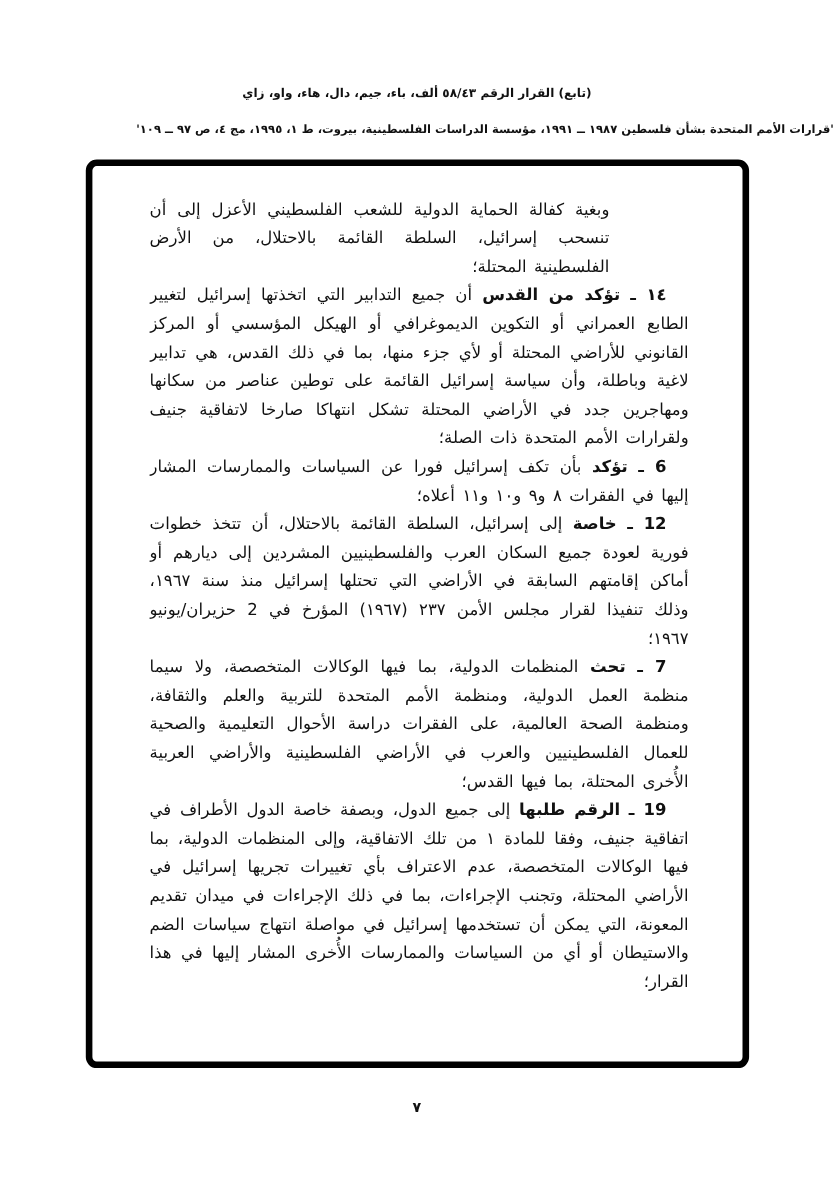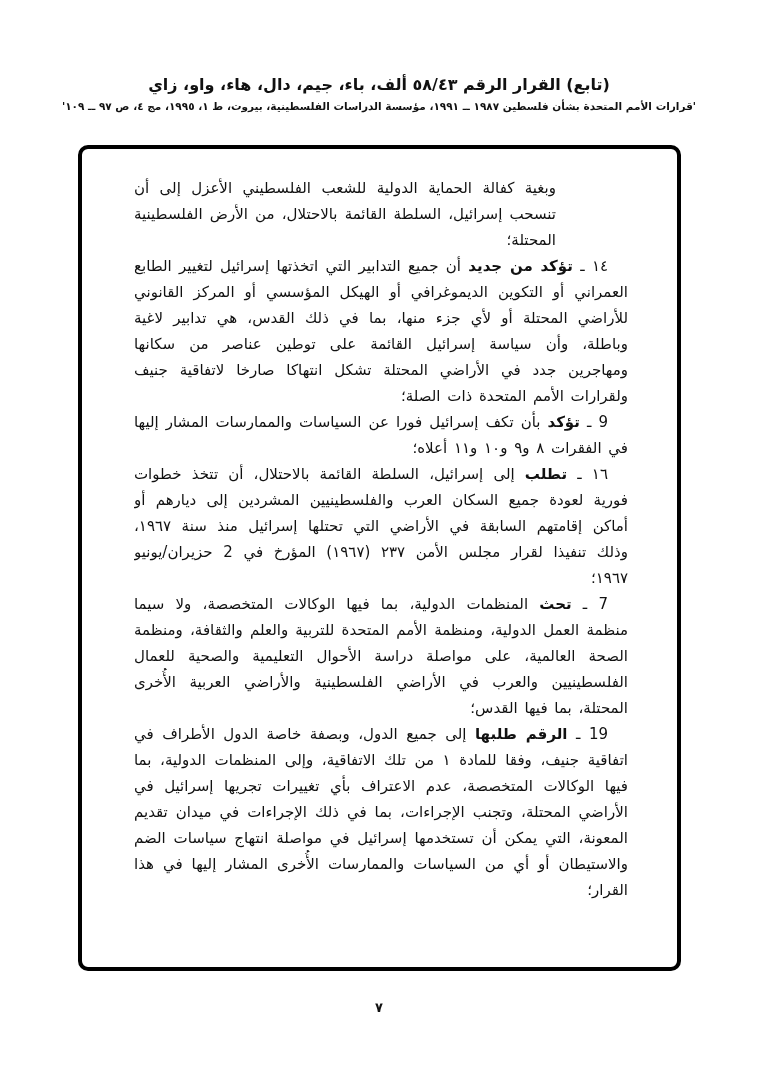--- a/index.html
+++ b/index.html
@@ -14,60 +14,61 @@
   }
   .header {
     position: absolute;
     top: 74px;
     left: 0;
     width: 758px;
     text-align: center;
     direction: rtl;
   }
   .title-line {
-    font-size: 16px;
+    font-size: 11px;
     font-weight: bold;
     line-height: 22px;
     white-space: nowrap;
   }
   .source-line {
-    margin-top: 3px;
+    margin-top: 15px;
     font-size: 10.5px;
     font-weight: bold;
     line-height: 14px;
     white-space: nowrap;
+    text-align: right;
   }
   .highlight-box {
     position: absolute;
     left: 78px;
     top: 145px;
     width: 603px;
     height: 826px;
-    border: 4px solid #000000;
+    border: 6px solid #000000;
     border-radius: 10px;
     box-sizing: border-box;
     background: #ffffff;
   }
   .box-content {
     position: absolute;
     top: 26px;
     right: 49px;
     left: 52px;
     bottom: 20px;
     direction: rtl;
     text-align: justify;
     font-size: 15px;
     line-height: 26px;
     word-spacing: 2px;
     overflow: hidden;
   }
   .para { margin: 0; padding: 0; }
   .para.numbered { text-indent: 20px; }
   .para.preamble { margin-left: 0; margin-right: 72px; text-indent: 0; }
-  .para .pnum { font-weight: normal; }
+  .para .pnum { font-weight: bold; }
   .para b { font-weight: bold; }
   .page-number {
     position: absolute;
     top: 1000px;
     left: 0;
     width: 758px;
     text-align: center;
     font-size: 13px;
     font-weight: bold;
     color: #111111;
@@ -87,40 +88,40 @@
     <div class="box-content">
 
       <p class="para preamble">
         <span class="pnum"></span>
         <b></b>
         <span>وبغية كفالة الحماية الدولية للشعب الفلسطيني الأعزل إلى أن تنسحب إسرائيل، السلطة القائمة بالاحتلال، من الأرض الفلسطينية المحتلة؛</span>
       </p>
 
       <p class="para numbered">
         <span class="pnum">١٤ ـ</span>
-        <b>تؤكد من جديد</b>
+        <b>تؤكد من القدس</b>
         <span>أن جميع التدابير التي اتخذتها إسرائيل لتغيير الطابع العمراني أو التكوين الديموغرافي أو الهيكل المؤسسي أو المركز القانوني للأراضي المحتلة أو لأي جزء منها، بما في ذلك القدس، هي تدابير لاغية وباطلة، وأن سياسة إسرائيل القائمة على توطين عناصر من سكانها ومهاجرين جدد في الأراضي المحتلة تشكل انتهاكا صارخا لاتفاقية جنيف ولقرارات الأمم المتحدة ذات الصلة؛</span>
       </p>
 
       <p class="para numbered">
-        <span class="pnum">9 ـ</span>
+        <span class="pnum">6 ـ</span>
         <b>تؤكد</b>
         <span>بأن تكف إسرائيل فورا عن السياسات والممارسات المشار إليها في الفقرات ٨ و٩ و١٠ و١١ أعلاه؛</span>
       </p>
 
       <p class="para numbered">
-        <span class="pnum">١٦ ـ</span>
-        <b>تطلب</b>
+        <span class="pnum">12 ـ</span>
+        <b>خاصة</b>
         <span>إلى إسرائيل، السلطة القائمة بالاحتلال، أن تتخذ خطوات فورية لعودة جميع السكان العرب والفلسطينيين المشردين إلى ديارهم أو أماكن إقامتهم السابقة في الأراضي التي تحتلها إسرائيل منذ سنة ١٩٦٧، وذلك تنفيذا لقرار مجلس الأمن ٢٣٧ (١٩٦٧) المؤرخ في 2 حزيران/يونيو ١٩٦٧؛</span>
       </p>
 
       <p class="para numbered">
         <span class="pnum">7 ـ</span>
         <b>تحث</b>
-        <span>المنظمات الدولية، بما فيها الوكالات المتخصصة، ولا سيما منظمة العمل الدولية، ومنظمة الأمم المتحدة للتربية والعلم والثقافة، ومنظمة الصحة العالمية، على مواصلة دراسة الأحوال التعليمية والصحية للعمال الفلسطينيين والعرب في الأراضي الفلسطينية والأراضي العربية الأُخرى المحتلة، بما فيها القدس؛</span>
+        <span>المنظمات الدولية، بما فيها الوكالات المتخصصة، ولا سيما منظمة العمل الدولية، ومنظمة الأمم المتحدة للتربية والعلم والثقافة، ومنظمة الصحة العالمية، على الفقرات دراسة الأحوال التعليمية والصحية للعمال الفلسطينيين والعرب في الأراضي الفلسطينية والأراضي العربية الأُخرى المحتلة، بما فيها القدس؛</span>
       </p>
 
       <p class="para numbered">
         <span class="pnum">19 ـ</span>
         <b>الرقم طلبها</b>
         <span>إلى جميع الدول، وبصفة خاصة الدول الأطراف في اتفاقية جنيف، وفقا للمادة ١ من تلك الاتفاقية، وإلى المنظمات الدولية، بما فيها الوكالات المتخصصة، عدم الاعتراف بأي تغييرات تجريها إسرائيل في الأراضي المحتلة، وتجنب الإجراءات، بما في ذلك الإجراءات في ميدان تقديم المعونة، التي يمكن أن تستخدمها إسرائيل في مواصلة انتهاج سياسات الضم والاستيطان أو أي من السياسات والممارسات الأُخرى المشار إليها في هذا القرار؛</span>
       </p>
 
     </div>
   </div>

